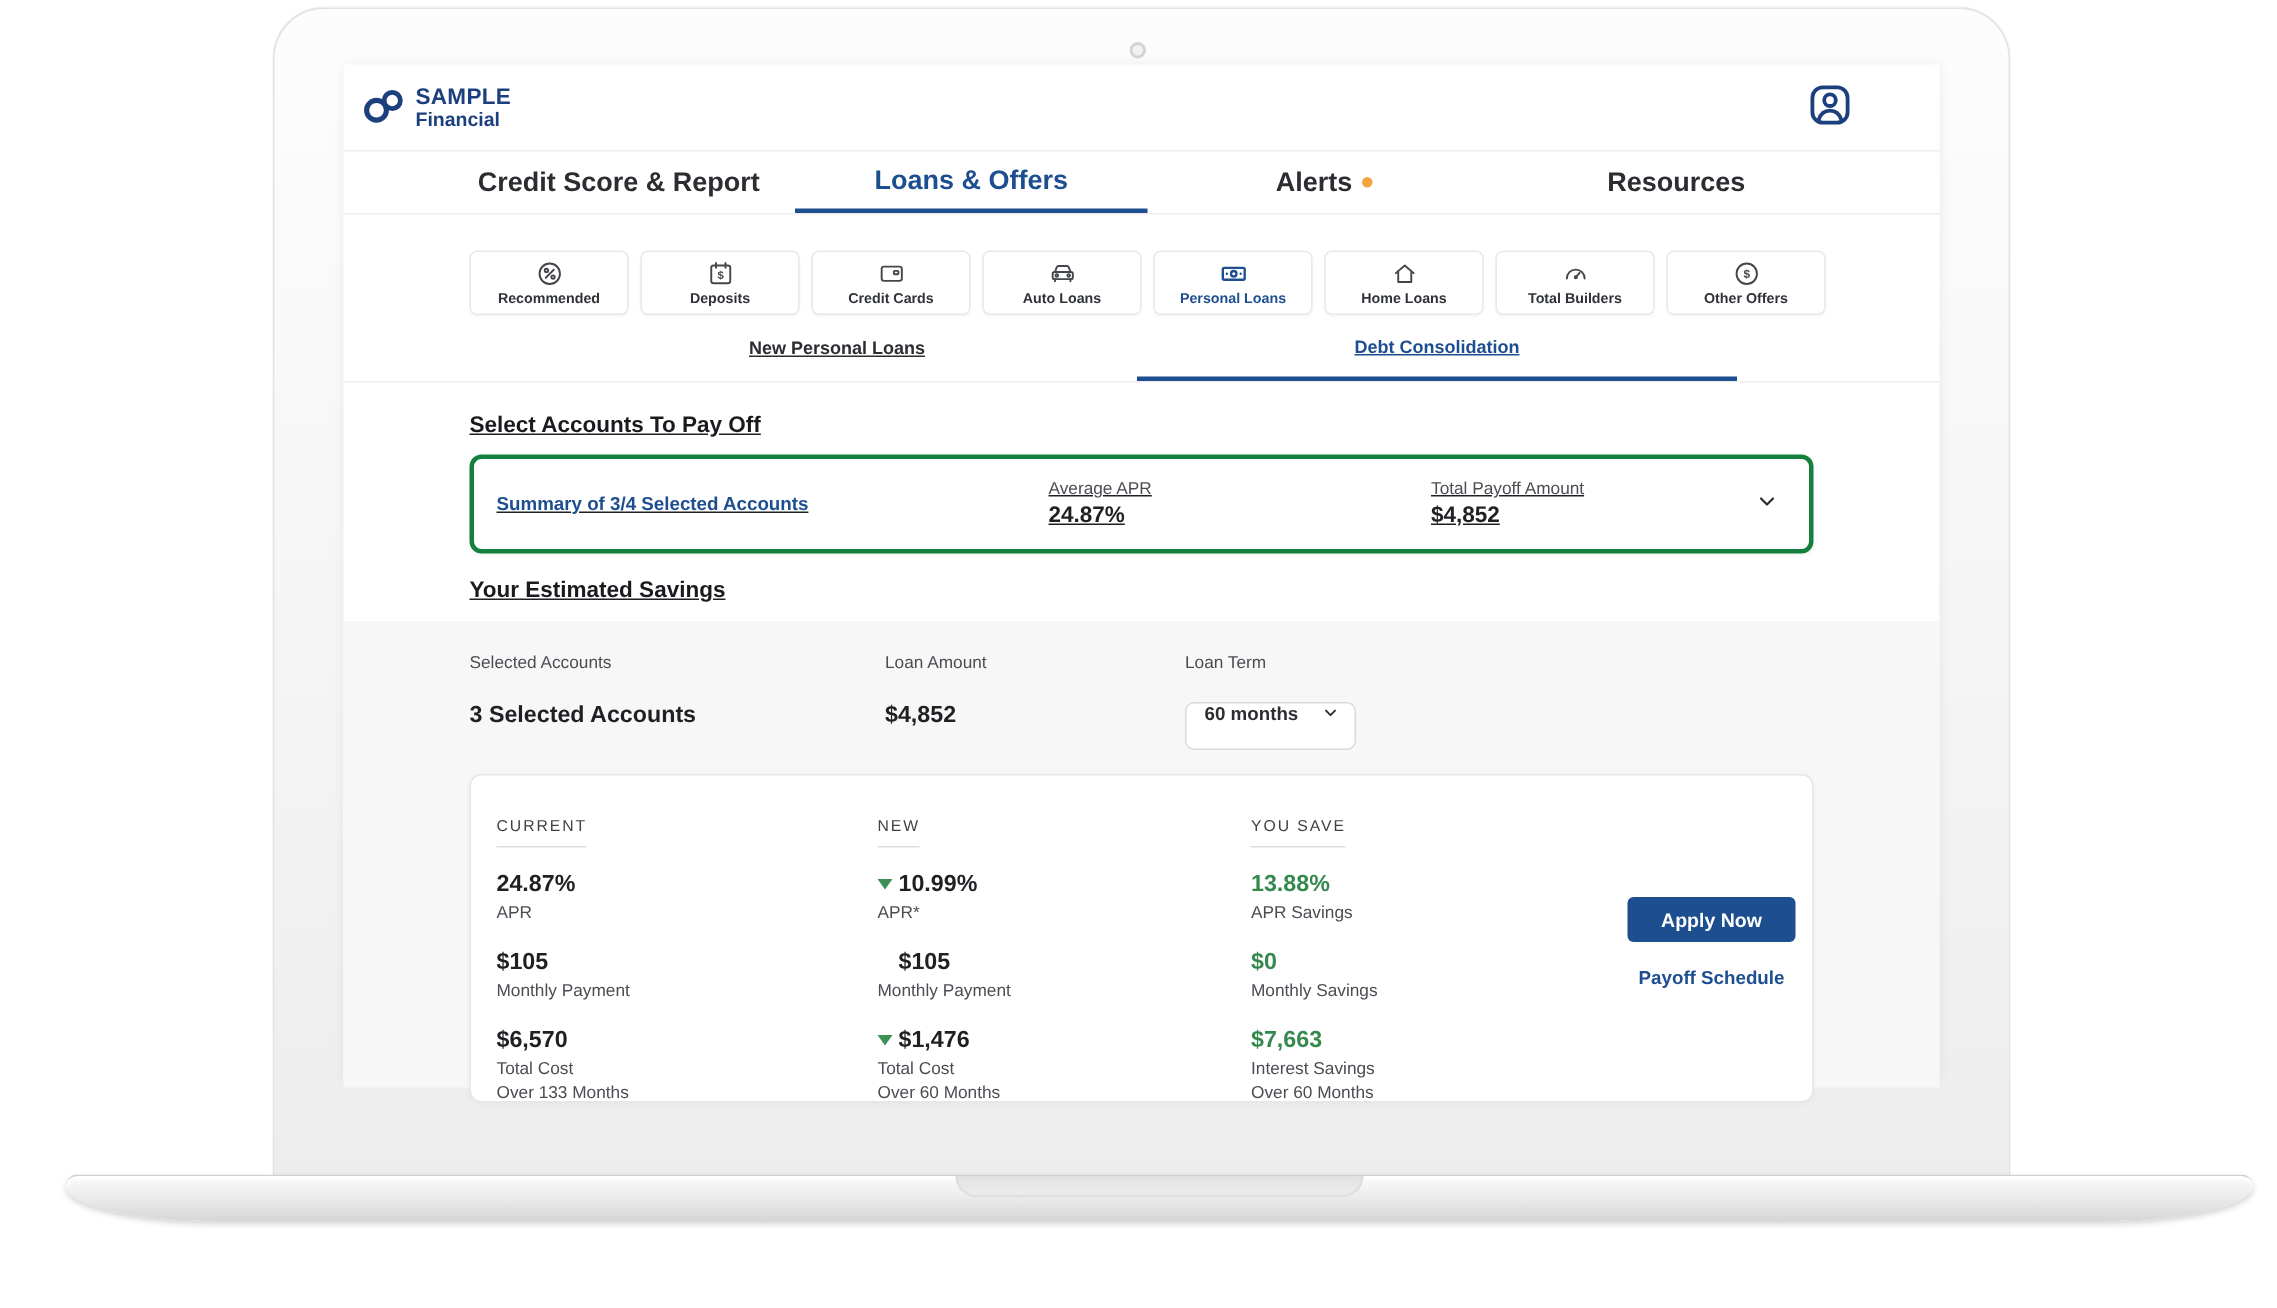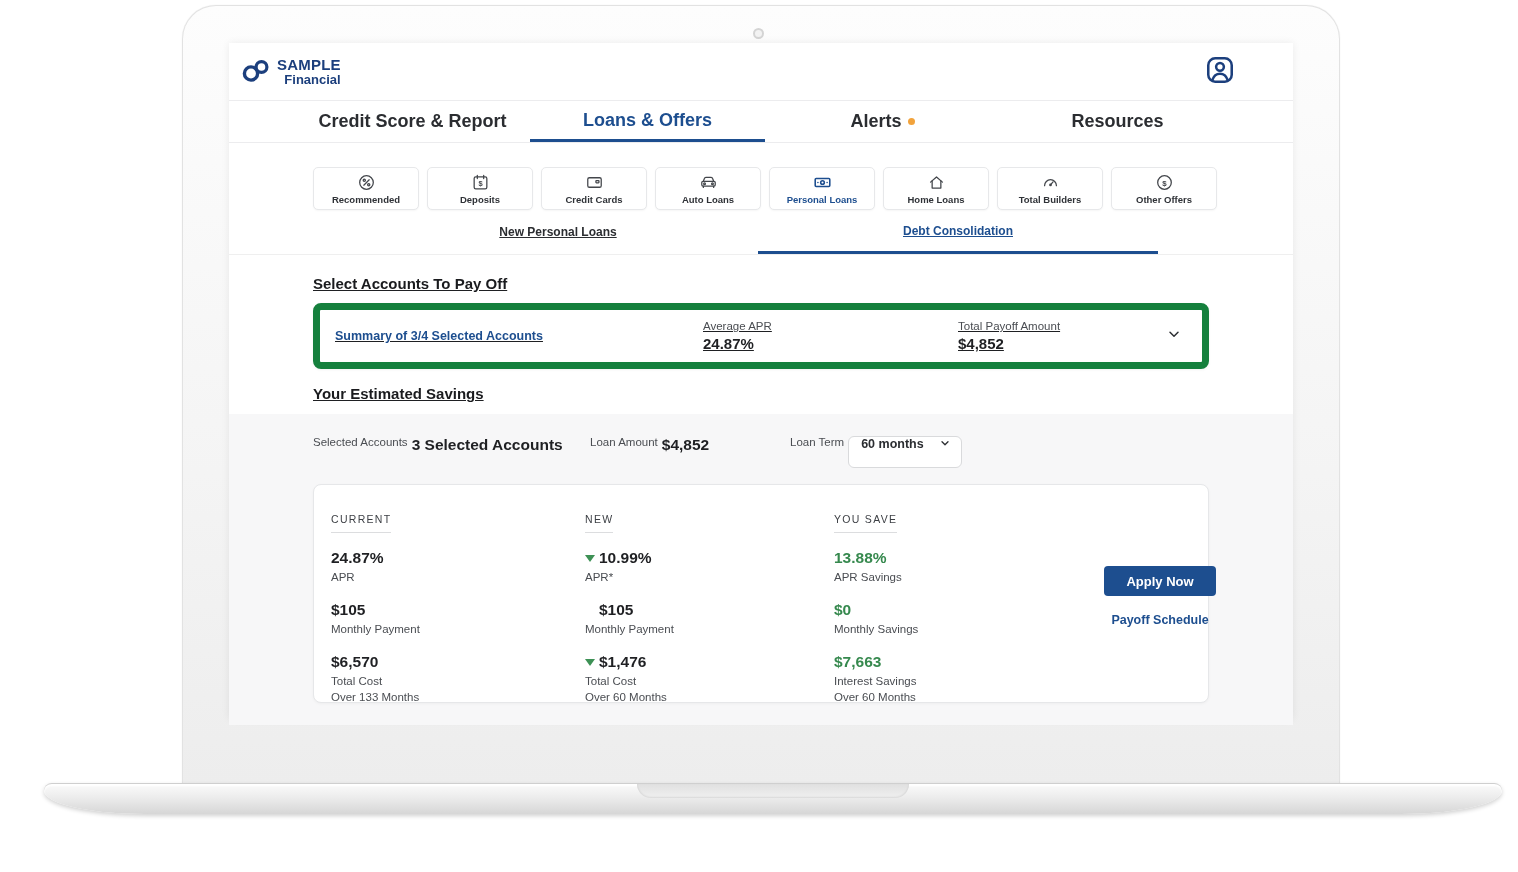--- a/index.html
+++ b/index.html
@@ -39,21 +39,21 @@
     position:absolute; left:46px; top:37px; width:1064px; height:676px;
     background:#ffffff; box-shadow:0 0 8px rgba(0,0,0,.07);
     color:#1f2023;
   }
 
   
   .app-header { height:58px; display:flex; align-items:center; justify-content:space-between;
     padding:0 56px 0 12px; border-bottom:1px solid #ececee; }
   .logo { display:flex; align-items:center; gap:6px; }
   .logo svg { display:block; }
-  .logo-text { line-height:1.02; color:#1c3f7d;text-align:right; }
+  .logo-text { line-height:1.02; color:#1c3f7d; }
   .logo-line1 { font-size:15px; font-weight:bold; letter-spacing:.2px; }
   .logo-line2 { font-size:13px; font-weight:bold; }
   .avatar-btn { width:34px; height:34px; display:flex; align-items:center; justify-content:center;
     background:none; border:none; cursor:pointer; }
 
   
   .main-nav { height:42px; border-bottom:1px solid #ececee; }
   .nav-tabs { margin-left:66px; width:940px; height:100%; display:flex; }
   .nav-tab { width:235px; height:100%; display:flex; align-items:center; justify-content:center;
     gap:6px; font-size:18px; font-weight:bold; color:#2b2d31; cursor:pointer;
@@ -74,36 +74,36 @@
   
   .subtab-row { border-bottom:1px solid #efefef; }
   .subtabs { margin-left:129px; width:800px; height:44px; display:flex; }
   .subtab { width:400px; height:100%; display:flex; align-items:center; justify-content:center;
     font-size:12px; font-weight:bold; color:#2b2d31; border:none; background:none; cursor:pointer;text-decoration:underline; }
   .subtab.active { color:#1d4e8f; border-bottom:3px solid #1d4e8f; }
 
   
   .payoff-section { padding:20px 84px 0;text-decoration:underline; }
   .section-heading { font-size:15px; font-weight:bold; color:#1a1b1e; }
-  .summary-card { margin-top:11px; height:66px; background:#fff; border:7px solid #15803d;
+  .summary-card { margin-top:11px; height:66px; background:#fff; border:3px solid #15803d;
     border-radius:8px; box-shadow:0 1px 3px rgba(0,0,0,.05);
     display:flex; align-items:center; padding:0 20px 0 15px; cursor:pointer; }
   .summary-link { flex:0 0 368px; font-size:12.5px; font-weight:bold; color:#1d4e8f; text-align:left;
     background:none; border:none; cursor:pointer; padding:0; font-family:inherit; }
   .metric { display:flex; flex-direction:column; gap:3px; }
   .metric-1 { flex:0 0 255px; }
   .metric-2 { flex:1; }
   .metric .m-label { font-size:11.5px; color:#4a4d52; }
   .metric .m-value { font-size:15px; font-weight:bold; color:#1f2023; }
   .heading-2 { margin-top:16px; }
 
   
   .savings-panel { margin-top:12px; height:311px; background:#f7f7f8; padding:22px 84px 12px; }
   .inputs-row { display:flex; }
-  .input-col { display:flex; flex-direction:row; gap:4px; }
+  .input-col { display:flex; flex-direction:column; gap:20px; }
   .input-col .i-label { font-size:11.5px; color:#4a4d52; }
   .input-col .i-value { font-size:15.5px; font-weight:bold; color:#1f2023; }
   .col-1 { width:277px; } .col-2 { width:200px; }
   .term-select { width:114px; height:32px; background:#fff; border:1px solid #d9dadc; border-radius:6px;
     display:flex; justify-content:space-between; padding:0 10px 0 12px;
     font-size:12.5px; font-weight:bold; color:#2b2d31; cursor:pointer; font-family:inherit; }
 
   
   .compare-card { position:relative; margin-top:16px; height:219px; background:#fff;
     border:1px solid #e6e7e9; border-radius:8px; box-shadow:0 1px 3px rgba(0,0,0,.04); }
@@ -111,21 +111,21 @@
   .cmp-col-0 { left:17px; } .cmp-col-1 { left:271px; } .cmp-col-2 { left:520px; }
   .cmp-header { display:inline-block; font-size:10.5px; font-weight:normal; letter-spacing:1.3px;
     color:#3c3f44; padding-bottom:7px; border-bottom:1px solid #dcdddf; }
   .cmp-row { margin-top:14px; }
   .cmp-value { font-size:15.5px; font-weight:bold; color:#1f2023; line-height:22px; }
   .cmp-label { font-size:11.5px; color:#4a4d52; line-height:16px; }
   .green .cmp-value { color:#36894e; }
   .tri-slot { display:inline-block; width:14px; }
   .tri-down { display:inline-block; width:0; height:0; border-left:5px solid transparent;
     border-right:5px solid transparent; border-top:7px solid #3d9155; margin-bottom:1px; }
-  .cta-col { position:absolute; left:790px; top:81px; width:112px; text-align:center; }
+  .cta-col { position:absolute; left:771px; top:81px; width:112px; text-align:center; }
   .apply-btn { width:112px; height:30px; background:#1d4e8f; color:#fff; font-size:13px; font-weight:bold;
     border:none; border-radius:4px; cursor:pointer; font-family:inherit; }
   .payoff-link { display:inline-block; margin-top:17px; font-size:12.5px; font-weight:bold;
     color:#1d4e8f; background:none; border:none; cursor:pointer; font-family:inherit; }
 </style>
 </head>
 <body>
 
 <div class="stage">
   <div class="laptop-screen">

